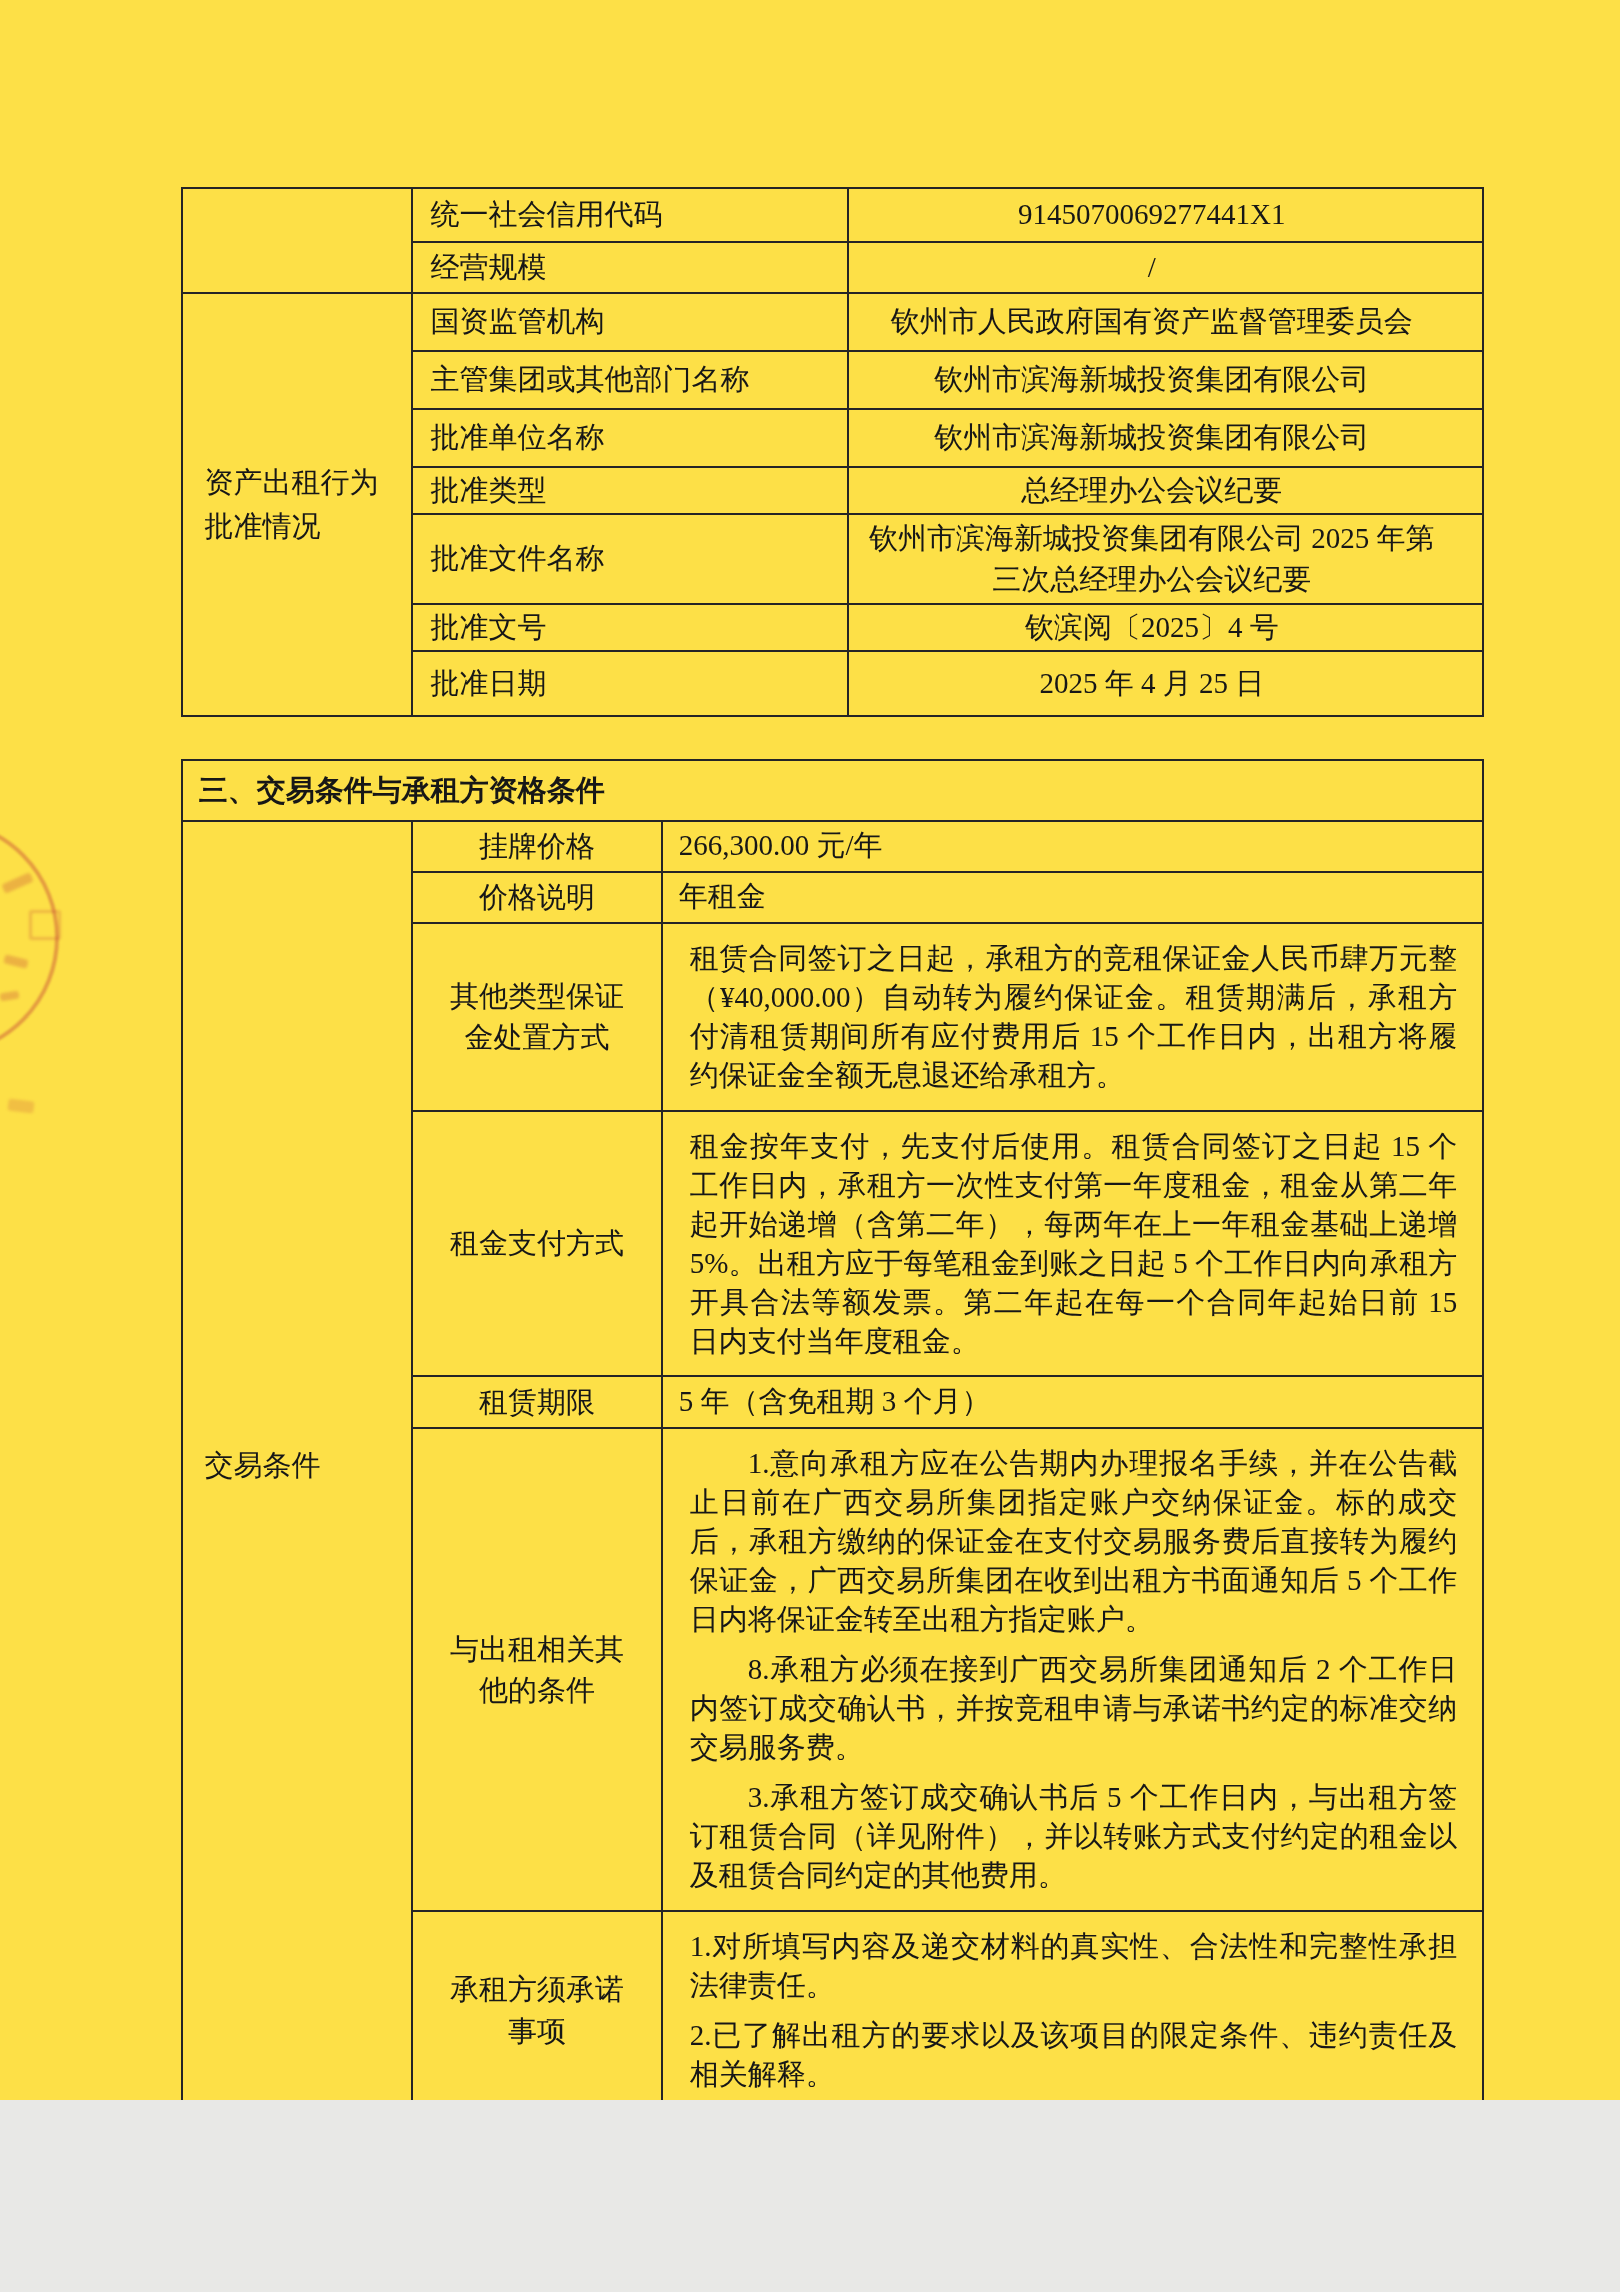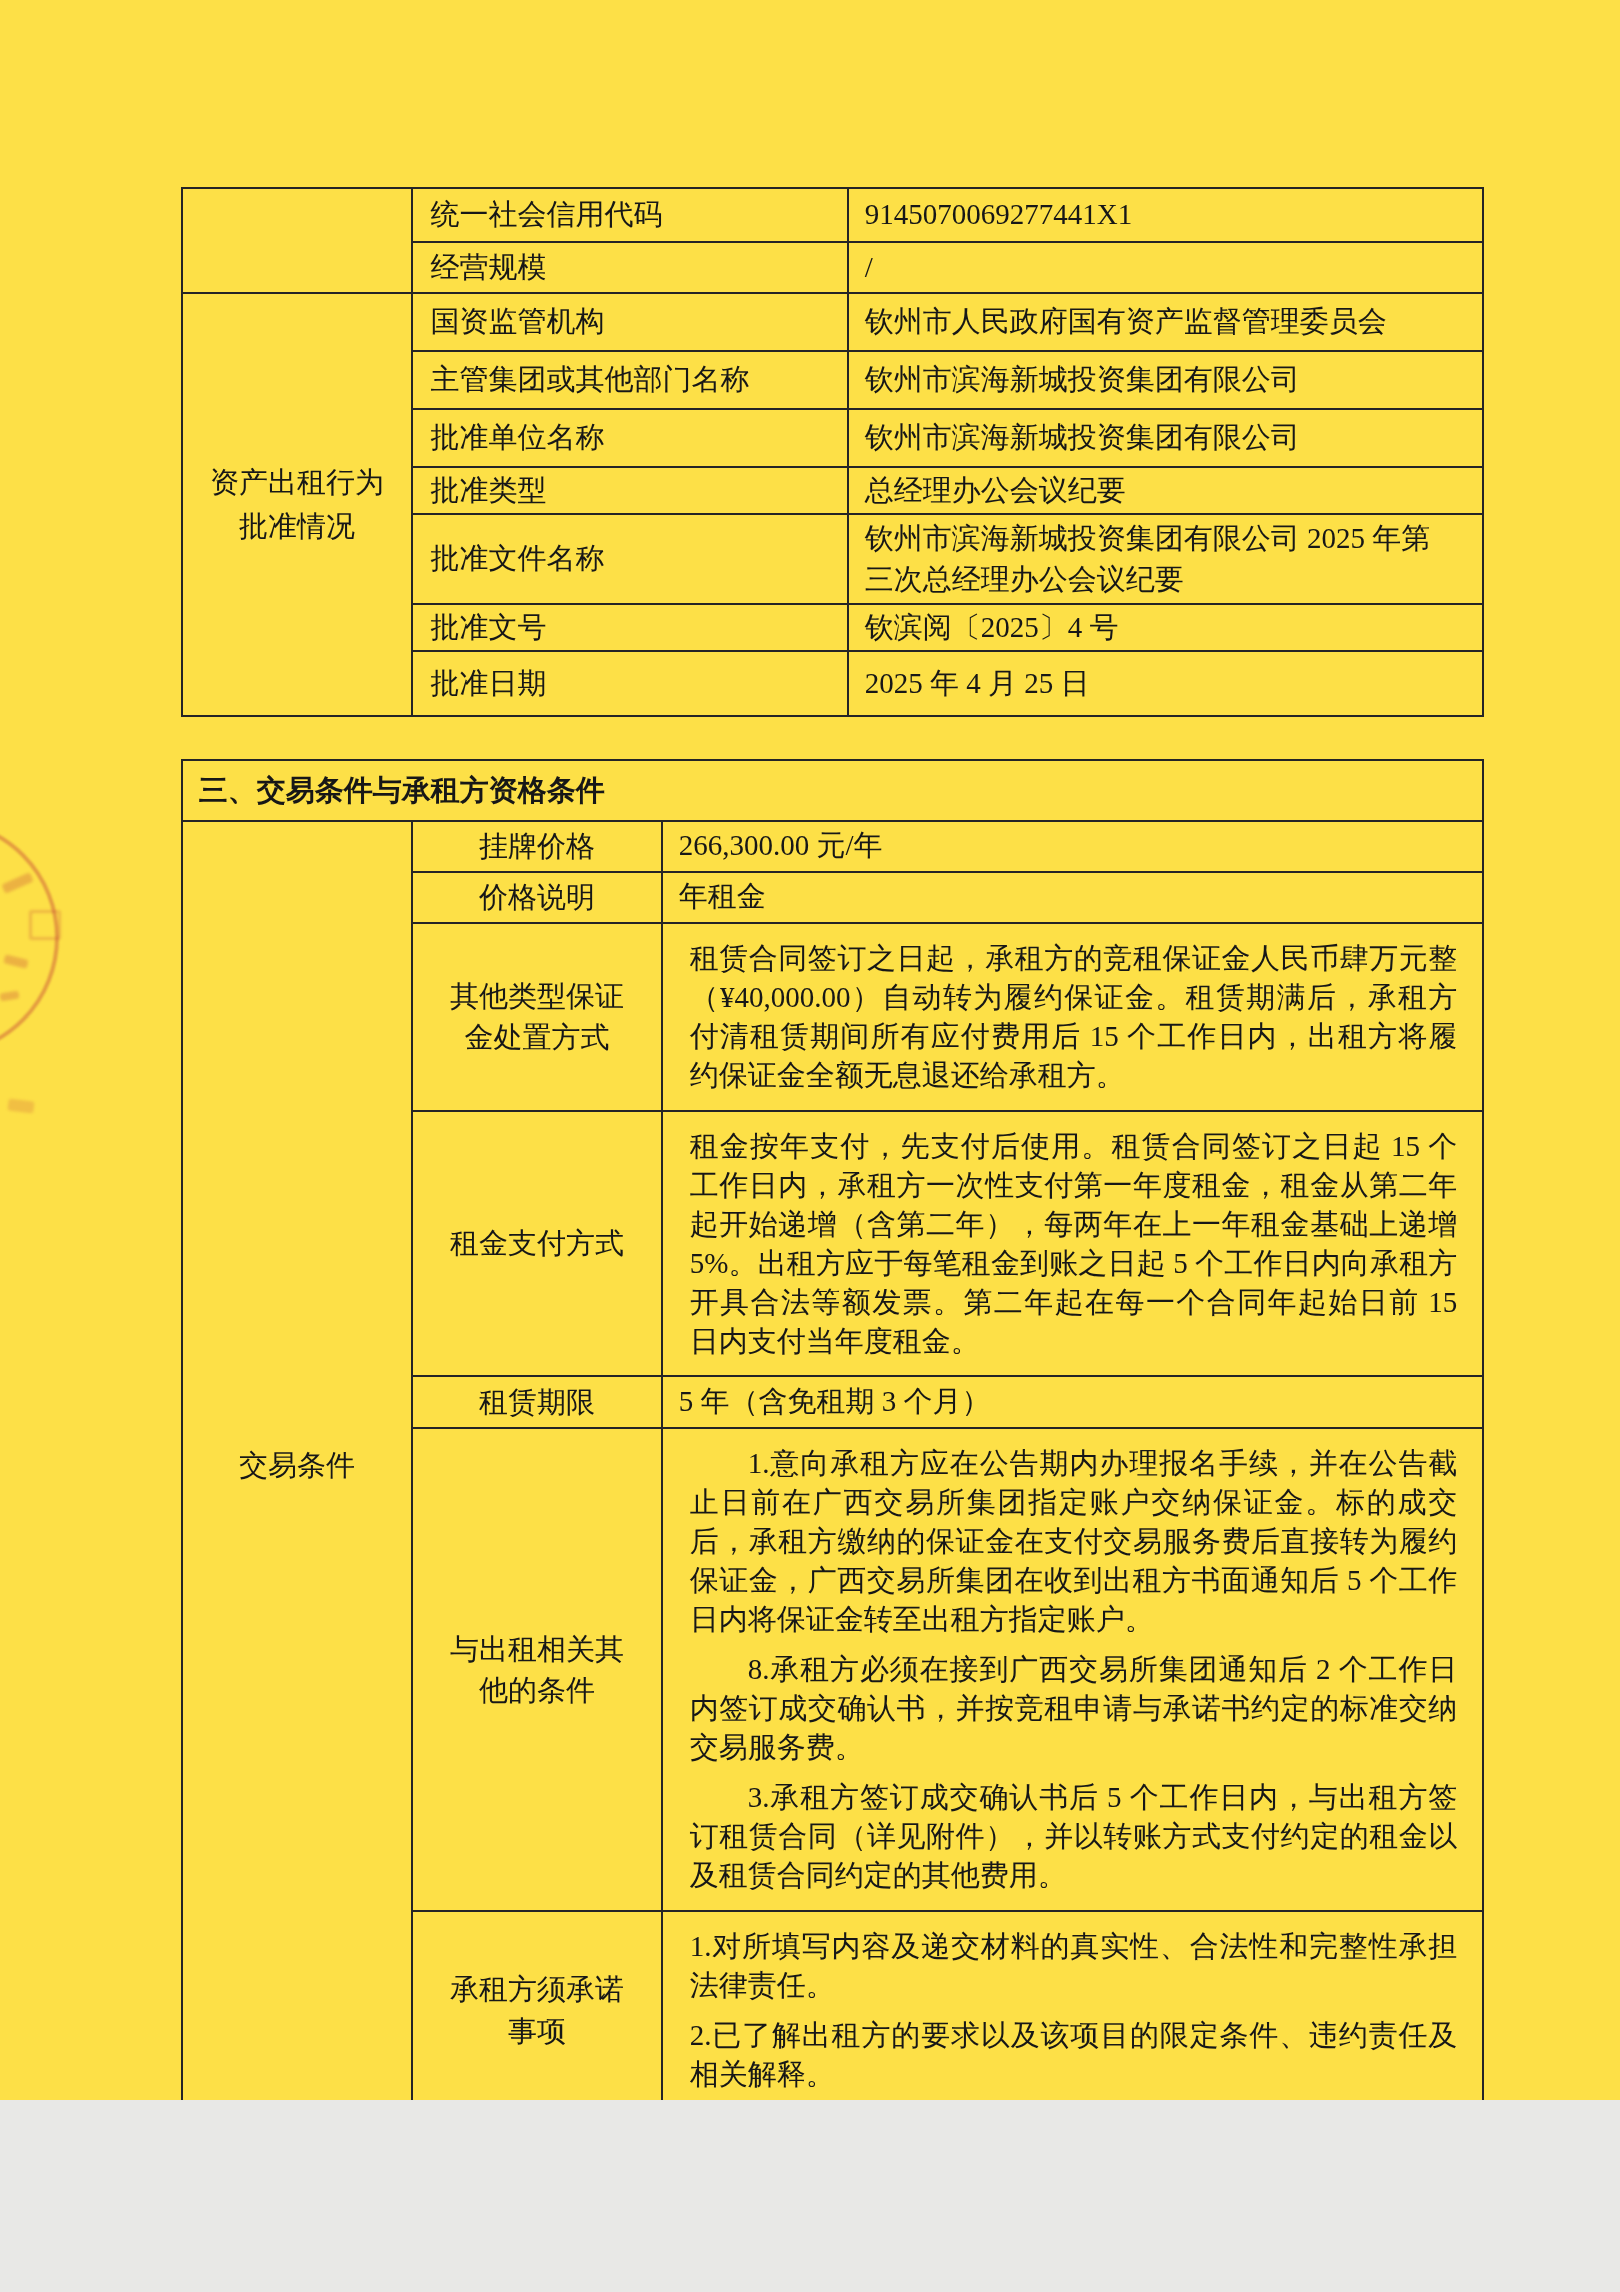--- a/index.html
+++ b/index.html
@@ -9,23 +9,23 @@
           border:2.9px solid #1f1f1f;}
   .t1{top:187px;width:1302px;}
   .t2{top:759px;width:1302px;}
   .t td{border:2px solid #242426;vertical-align:middle;font-size:29px;}
   
   .r55{height:54px}.r52{height:51px}.r59{height:58px}.r46{height:45px}
   .r92{height:90px}.r47{height:46px}.r66{height:65px}
   .r62{height:61px}.r50{height:49px}.r48{height:47px}.r180{height:176px}
   .r266{height:261px}.r53{height:52px}.r478{height:469px}.r198{height:194px}
   
-  .side{text-align:center;padding:0 21.6px;line-height:1.5;}
+  .side{padding:0 21.6px;line-height:1.5;}
   .lblA{padding:2px 7.8px 2px 17.6px;}
-  .valA{padding:2px 43px 2px 15.7px;line-height:1.42;}
+  .valA{padding:2px 43px 2px 15.7px;line-height:1.42;text-align:center;}
   .lblB{text-align:center;padding:3.9px 25.5px;line-height:1.42;margin-top:44px;}
   .valB{padding:3.9px 13.7px 3.9px 15.7px;}
   .valB p{margin:11px;text-align:justify;line-height:39px;}
   .valB.indent p{text-indent:2em;}
   .title-cell{padding:3.9px 9.8px 3.9px 15.7px;font-size:31px;font-weight:700;
               border-bottom:2.9px solid #1f1f1f;
               font-family:"Liberation Sans","DejaVu Sans",sans-serif;}
   .pagenum{position:absolute;top:2120px;left:181px;width:1302px;text-align:center;
            font-size:26.5px;color:#222;}
   

